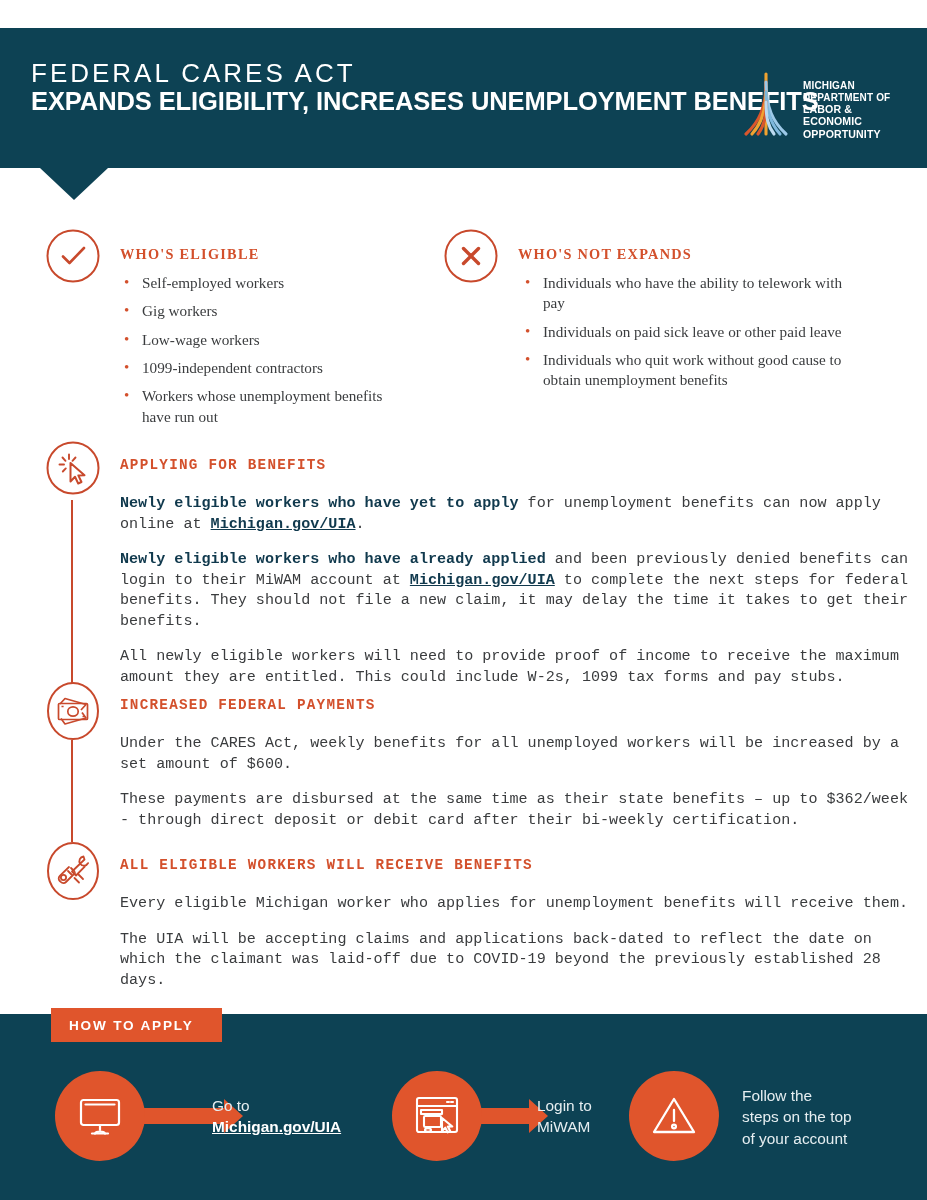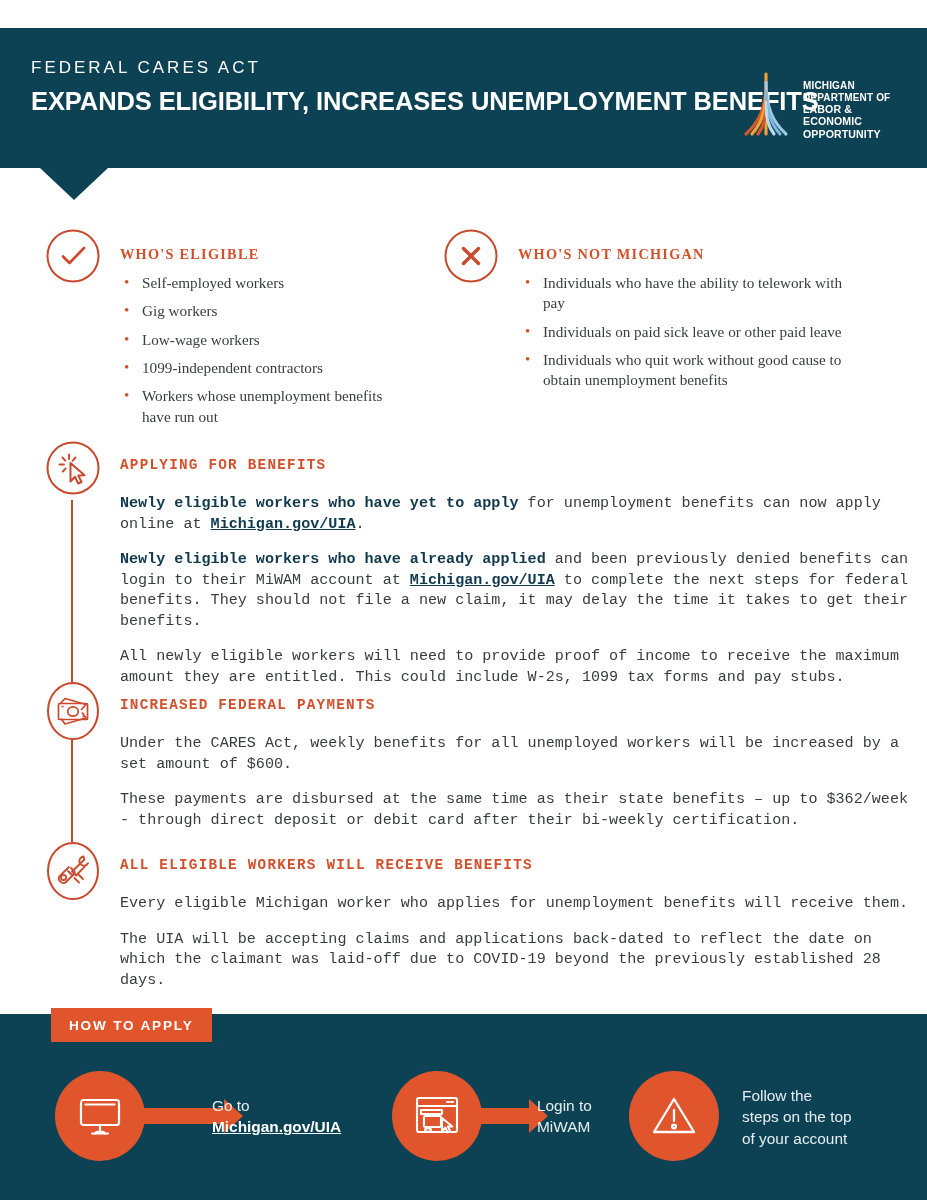--- a/index.html
+++ b/index.html
@@ -27,21 +27,21 @@
     left: 40px; top: 168px;
     width: 0; height: 0;
     border-left: 34px solid transparent;
     border-right: 34px solid transparent;
     border-top: 32px solid #0d4254;
   }
   .kicker {
     position: absolute;
     left: 31px; top: 58px;
     color: #ffffff;
-    font-size: 17px;
+    font-size: 26px;
     letter-spacing: 3.0px;
     font-weight: 400;
   }
   .headline {
     position: absolute;
     left: 31px; top: 87px;
     color: #ffffff;
     font-size: 25.5px;
     font-weight: bold;
     letter-spacing: -0.1px;
@@ -147,21 +147,21 @@
     background: #0d4254;
   }
   .howto-tag {
     position: absolute;
     left: 51px; top: 1008px;
     background: #e0552c;
     color: #ffffff;
     font-size: 13.6px;
     font-weight: bold;
     letter-spacing: 1.8px;
-    padding: 10px 18px 9px 18px;
+    padding: 10px 28px 9px 18px;
   }
   .step {
     position: absolute;
     top: 1071px;
   }
   .step-circle {
     position: absolute;
     width: 90px; height: 90px;
     border-radius: 50%;
     background: #e0552c;
@@ -239,21 +239,21 @@
       </ul>
     </div>
   </div>
 
   <div class="elig right">
     <svg class="circ-icon" viewBox="0 0 56 56" style="border:none">
       <circle cx="28" cy="28" r="25.5" fill="none" stroke="#c8492c" stroke-width="2"></circle>
       <path d="M20.5 20.5 L35.5 35.5 M35.5 20.5 L20.5 35.5" fill="none" stroke="#c8492c" stroke-width="3.4" stroke-linecap="round"></path>
     </svg>
     <div class="elig-body">
-      <div class="elig-title">WHO'S NOT MICHIGAN</div>
+      <div class="elig-title">WHO'S NOT EXPANDS</div>
       <ul class="bullets">
         <li style="max-width:330px">Individuals who have the ability to telework with pay</li>
         <li style="max-width:345px">Individuals on paid sick leave or other paid leave</li>
         <li style="max-width:360px">Individuals who quit work without good cause to obtain unemployment benefits</li>
       </ul>
     </div>
   </div>
 
   <div class="tl-line a"></div>
   <div class="tl-line b"></div>

